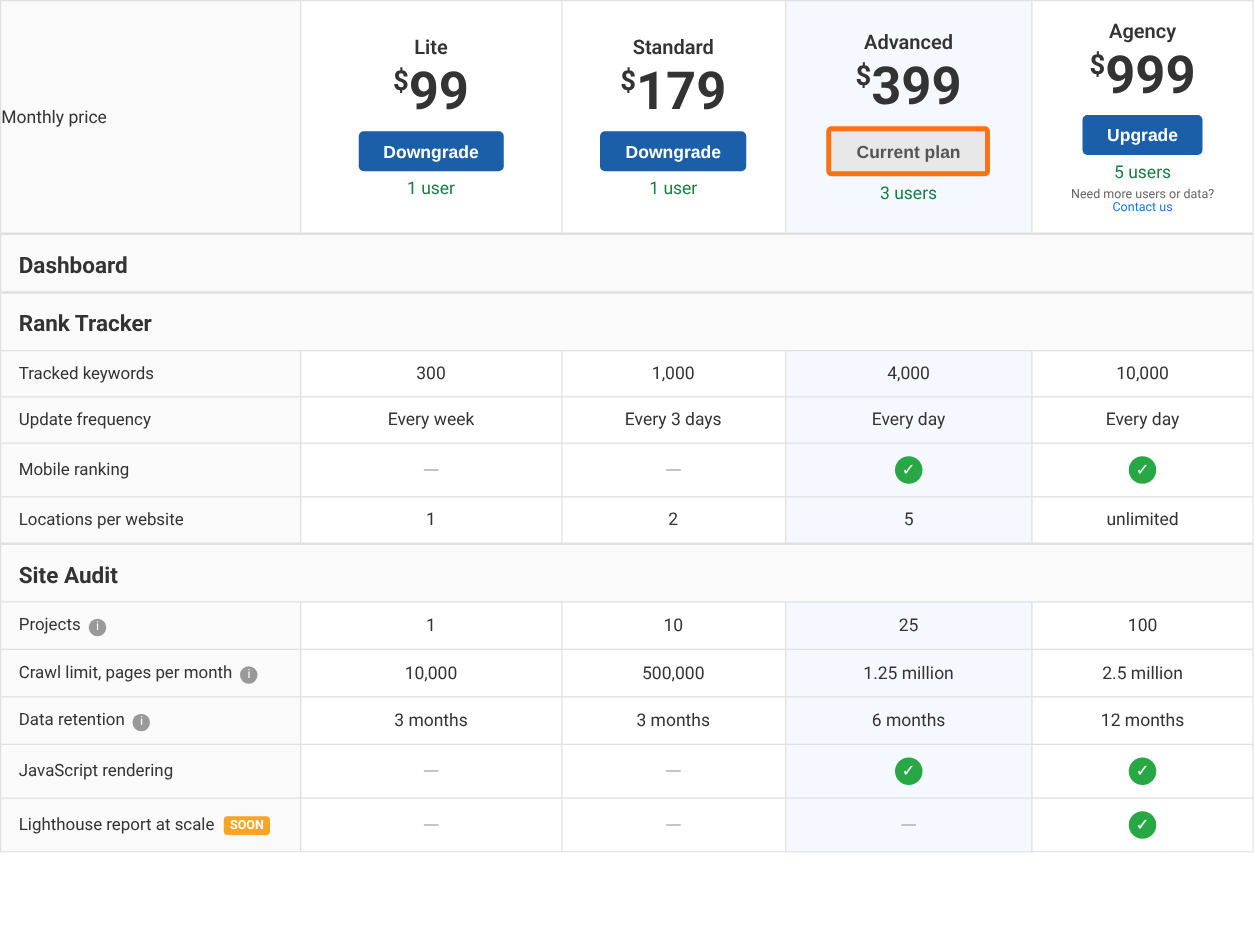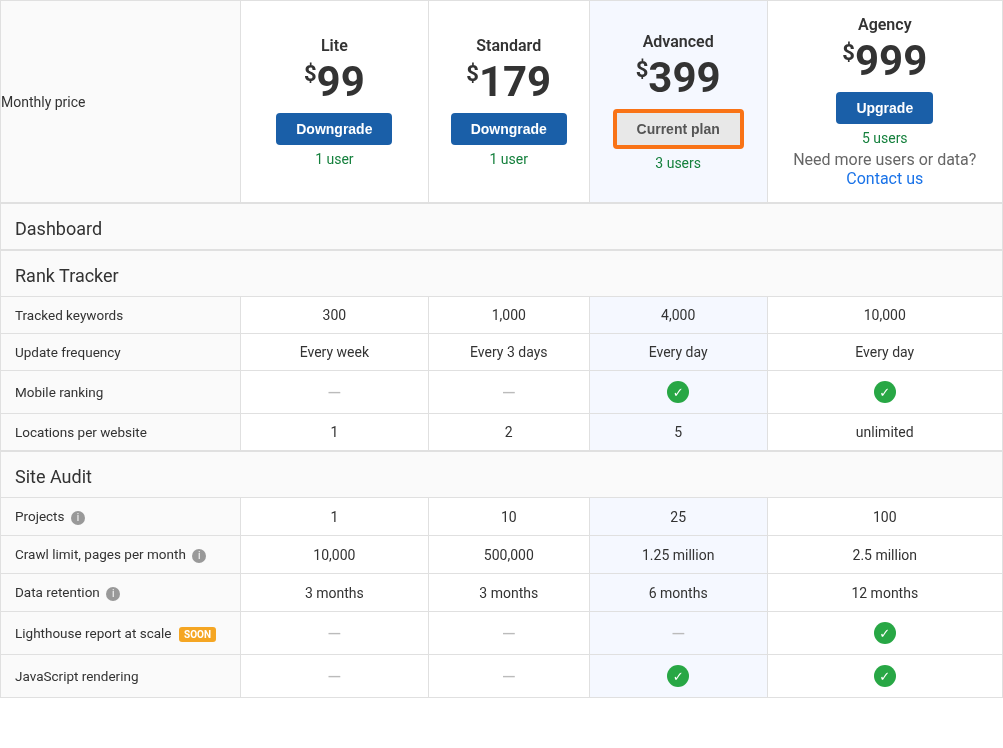--- a/index.html
+++ b/index.html
@@ -69,33 +69,33 @@
     .btn-upgrade {
       background-color: #1a5fa8;
       color: #fff;
     }
     .users-text {
       font-size: 14px;
       color: #15803d;
       margin-top: 6px;
     }
     .contact-text {
-      font-size: 16px;
+      font-size: 10px;
       color: #666;
       margin-top: 4px;
     }
     .contact-link {
       color: #1a73e8;
       text-decoration: none;
     }
     .section-header td {
       background: #fff;
       text-align: left;
       font-size: 18px;
-      font-weight: 400;
+      font-weight: 700;
       padding: 14px 14px 10px;
       border-top: 2px solid #e0e0e0;
     }
     .check-icon {
       display: inline-flex;
       align-items: center;
       justify-content: center;
       width: 22px;
       height: 22px;
       border-radius: 50%;
@@ -298,32 +298,32 @@
         <i class="info-icon">i</i>
       </td>
       <td>3 months</td>
       <td>3 months</td>
       <td class="current-plan-col">6 months</td>
       <td>12 months</td>
     </tr>
 
     <tr class="feature-row">
       <td>
+        <span class="feature-label">JavaScript rendering</span>
+      </td>
+      <td><span class="dash">—</span></td>
+      <td><span class="dash">—</span></td>
+      <td class="current-plan-col"><span class="check-icon">✓</span></td>
+      <td><span class="check-icon">✓</span></td>
+    </tr>
+
+    <tr class="feature-row">
+      <td>
         <span class="feature-label">Lighthouse report at scale</span>
         <span class="soon-badge">SOON</span>
       </td>
       <td><span class="dash">—</span></td>
       <td><span class="dash">—</span></td>
       <td class="current-plan-col"><span class="dash">—</span></td>
       <td><span class="check-icon">✓</span></td>
     </tr>
-
-    <tr class="feature-row">
-      <td>
-        <span class="feature-label">JavaScript rendering</span>
-      </td>
-      <td><span class="dash">—</span></td>
-      <td><span class="dash">—</span></td>
-      <td class="current-plan-col"><span class="check-icon">✓</span></td>
-      <td><span class="check-icon">✓</span></td>
-    </tr>
   </tbody>
 </table>
 
 </body></html>

